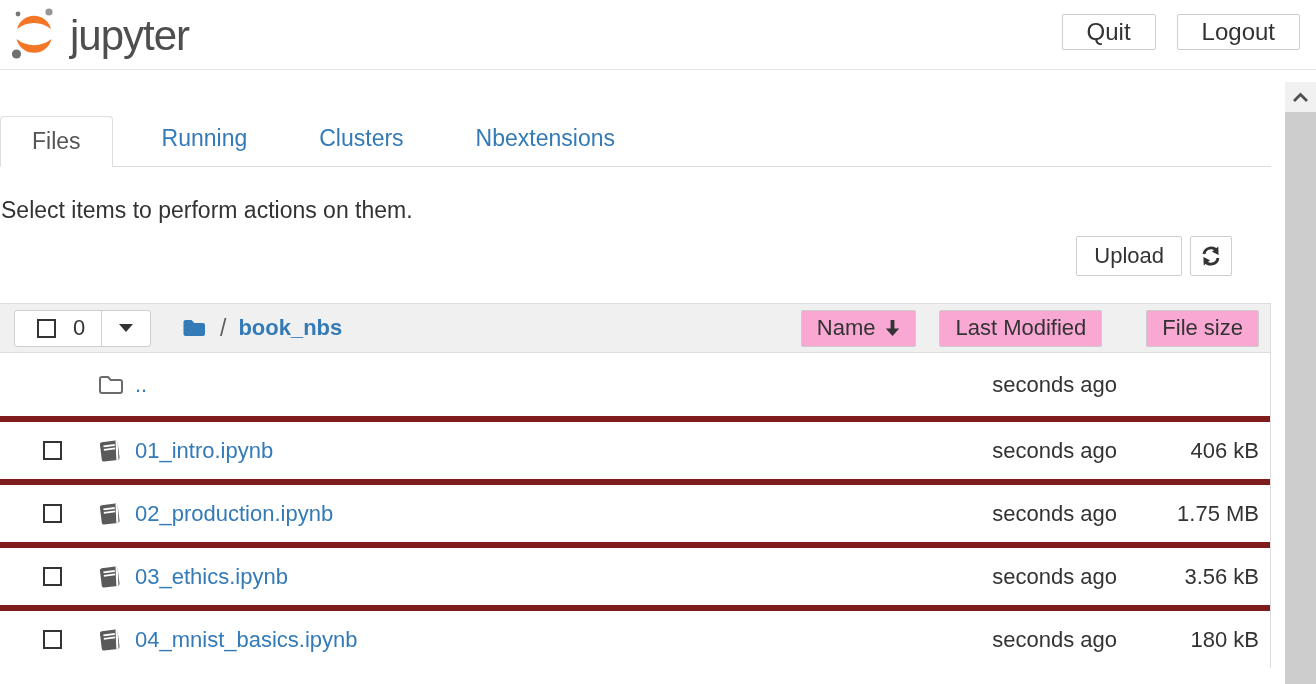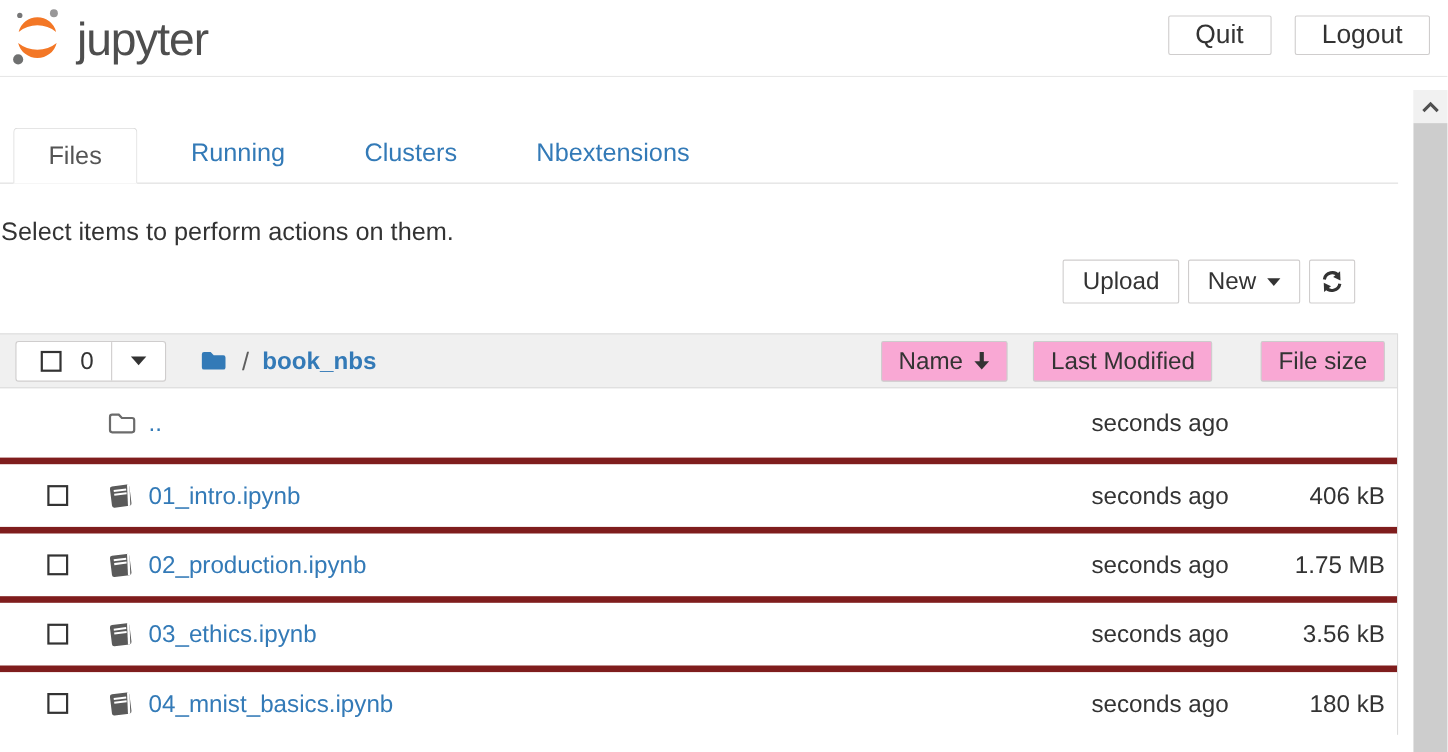--- a/index.html
+++ b/index.html
@@ -32,21 +32,21 @@
   .content { width:1271px; }
 
   .tabs { margin-top:40px; display:flex; border-bottom:1px solid #ddd; padding-left:0; align-items:flex-end; }
   .tab {
     font-size:23px; color:#337ab7; padding:14px 22px; cursor:pointer;
     border:1px solid transparent; margin-bottom:-1px;
   }
   .tab + .tab { margin-left:26px; }
   .tab.active {
     color:#555; background:#fff; border-color:#ddd; border-bottom-color:#fff;
-    border-radius:4px 4px 0 0; padding:11px 31px; margin-left:12px; cursor:default;
+    border-radius:4px 4px 0 0; padding:11px 31px; margin-left:0; cursor:default;
   }
 
   .instructions { margin-top:30px; font-size:23px; color:#333; padding-left:1px; line-height:27px; }
 
   .toolbar { margin-top:12px; display:flex; justify-content:flex-end; align-items:center; gap:8px; padding-right:39px; }
   .tbtn {
     border:1px solid #cfcdcd; background:#fff; border-radius:2px; color:#333;
     font-size:22px; padding:6px 17px; height:40px; display:flex; align-items:center; cursor:pointer;
     font-family:inherit;
   }
@@ -126,24 +126,20 @@
     <div class="tab active">Files</div>
     <div class="tab">Running</div>
     <div class="tab">Clusters</div>
     <div class="tab">Nbextensions</div>
   </div>
 
   <div class="instructions">Select items to perform actions on them.</div>
 
   <div class="toolbar">
     <button class="tbtn">Upload</button>
-    <button class="tbtn">
-      <span>New</span>
-      <span class="caret" style="border-top-width:7px;border-left-width:6px;border-right-width:6px;"></span>
-    </button>
     <button class="tbtn icon-btn">
       <svg width="22" height="22" viewBox="0 0 20 20">
         <path d="M3.6 8.2 A6.6 6.6 0 0 1 15.6 5.6" fill="none" stroke="#333" stroke-width="2.6"></path>
         <polygon points="16.6,1.4 16.9,9.0 10.9,6.1" fill="#333"></polygon>
         <path d="M16.4 11.8 A6.6 6.6 0 0 1 4.4 14.4" fill="none" stroke="#333" stroke-width="2.6"></path>
         <polygon points="3.4,18.6 3.1,11.0 9.1,13.9" fill="#333"></polygon>
       </svg>
     </button>
   </div>
 

